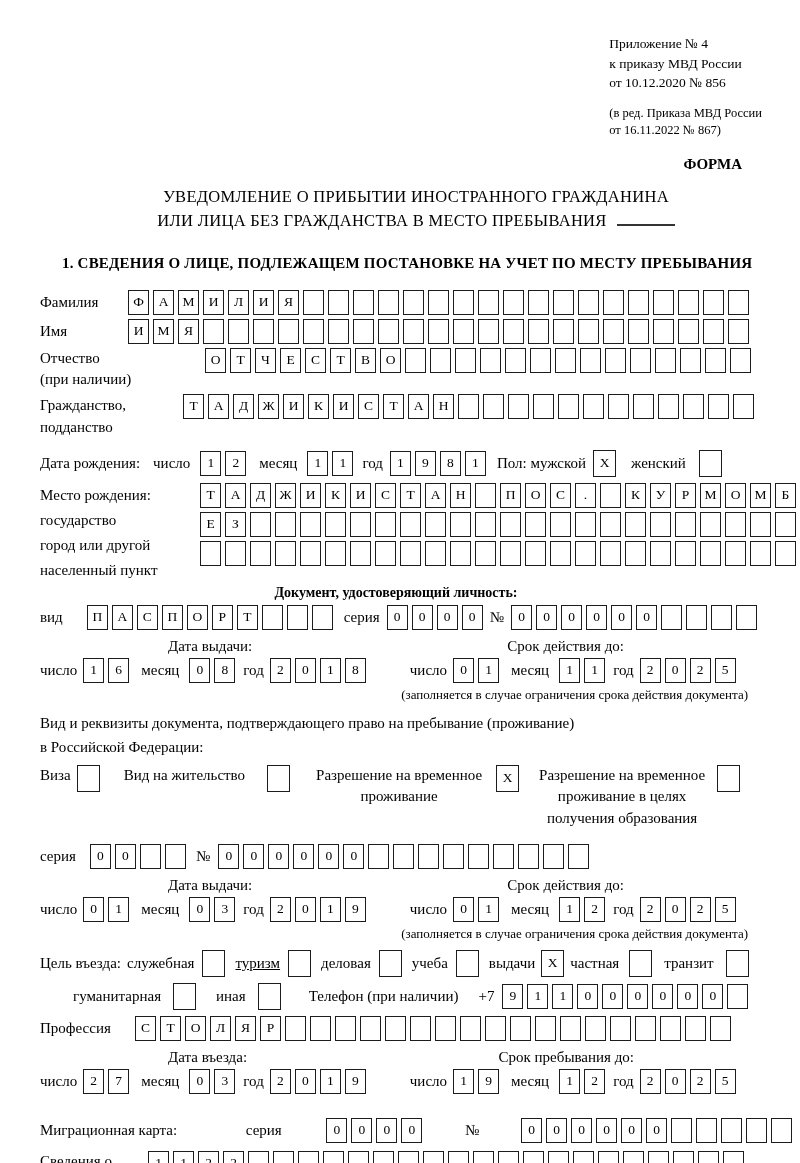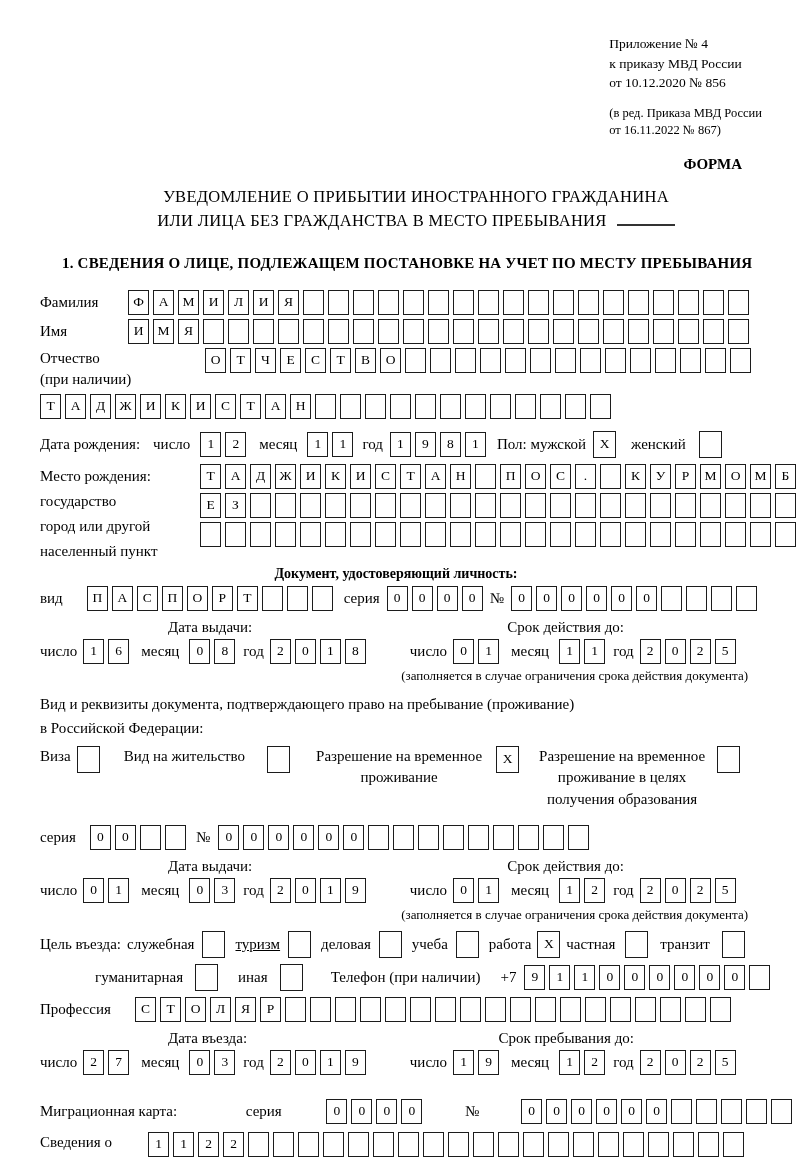--- a/index.html
+++ b/index.html
@@ -145,20 +145,24 @@
         <span class="cell"></span>
         <span class="cell"></span>
         <span class="cell"></span>
         <span class="cell"></span>
         <span class="cell"></span>
         <span class="cell"></span>
       </span>
   </div>
 
   <div class="row">
+    <div class="lbl" style="width:143px;line-height:22px;">
+        <div>Гражданство,</div>
+        <div>подданство</div>
+      </div>
     <span class="cells">
         <span class="cell">Т</span>
         <span class="cell">А</span>
         <span class="cell">Д</span>
         <span class="cell">Ж</span>
         <span class="cell">И</span>
         <span class="cell">К</span>
         <span class="cell">И</span>
         <span class="cell">С</span>
         <span class="cell">Т</span>
@@ -501,36 +505,36 @@
         <span class="cell"></span>
       </span>
     <span style="margin-left:10px;">деловая</span>
     <span class="cells cb" style="margin-left:8px;">
         <span class="cell"></span>
       </span>
     <span style="margin-left:10px;">учеба</span>
     <span class="cells cb" style="margin-left:8px;">
         <span class="cell"></span>
       </span>
-    <span style="margin-left:10px;">работа</span>
+    <span style="margin-left:10px;">выдачи</span>
     <span class="cells cb" style="margin-left:6px;">
         <span class="cell">X</span>
       </span>
     <span style="margin-left:6px;">частная</span>
     <span class="cells cb" style="margin-left:10px;">
         <span class="cell"></span>
       </span>
     <span style="margin-left:12px;">транзит</span>
     <span class="cells cb" style="margin-left:12px;">
         <span class="cell"></span>
       </span>
   </div>
 
   <div class="row vc" style="margin-top:6px;">
-    <span style="margin-left:55px;">гуманитарная</span>
+    <span style="margin-left:33px;">гуманитарная</span>
     <span class="cells cb" style="margin-left:12px;">
         <span class="cell"></span>
       </span>
     <span style="margin-left:20px;">иная</span>
     <span class="cells cb" style="margin-left:12px;">
         <span class="cell"></span>
       </span>
     <span style="margin-left:28px;">Телефон (при наличии)</span>
     <span style="margin-left:20px;">+7</span>
     <span class="cells" style="margin-left:8px;">

